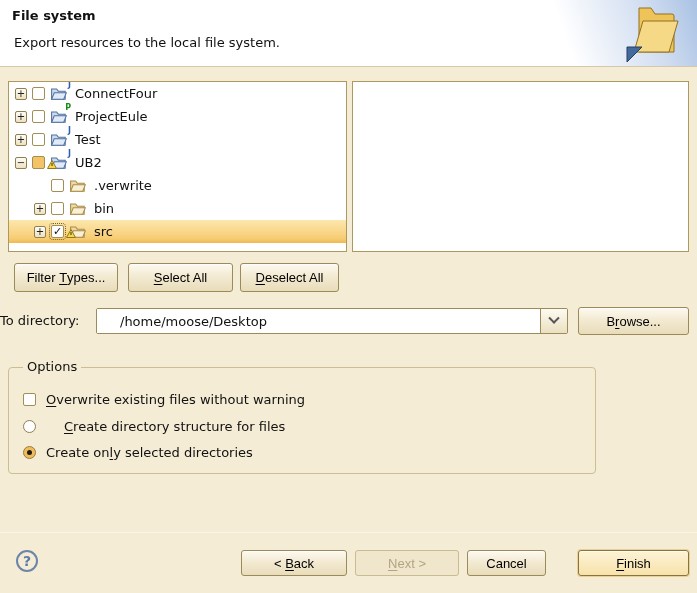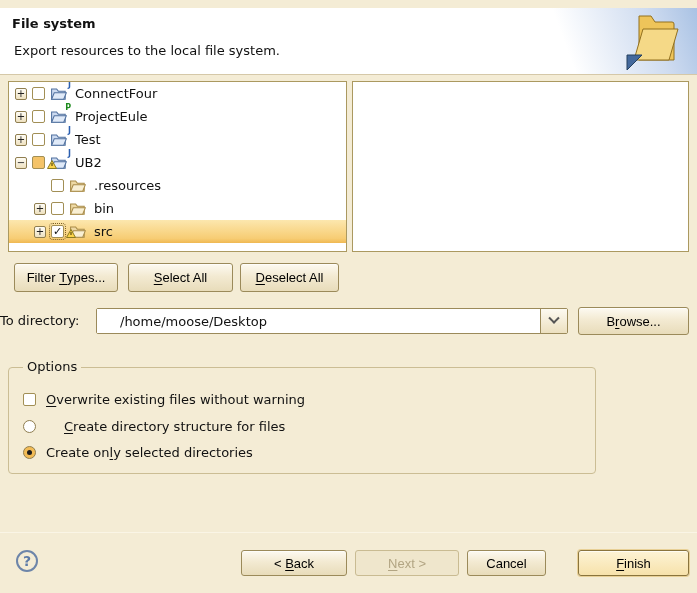--- a/index.html
+++ b/index.html
@@ -3,21 +3,21 @@
 <meta charset="utf-8">
 <style>
   * { margin:0; padding:0; box-sizing:border-box; }
   html,body { width:697px; height:593px; }
   body {
     position:relative; overflow:hidden;
     font-family:"DejaVu Sans","Liberation Sans",sans-serif;
     font-size:13px; color:#111; background:#f4ecd5;
   }
   
-  .banner { position:absolute; left:0; top:8px; width:697px; height:67px;
+  .banner { position:absolute; left:0; top:0; width:697px; height:67px;
             background:#fff; border-bottom:1px solid #d5c8a8; }
   .banner-grad { position:absolute; right:0; top:0; width:210px; height:66px;
             background:linear-gradient(250deg,#a9c2e4 0%,#cfdcf0 22%,rgba(255,255,255,0) 62%); }
   .banner-title { position:absolute; left:12px; top:8px; font-weight:bold; }
   .banner-desc  { position:absolute; left:14px; top:35px; }
   .banner-icon  { position:absolute; right:12px; top:3px; }
   
   .panel { position:absolute; background:#fff; border:1px solid #ab9960; }
   .tree-panel  { left:8px;  top:81px; width:339px; height:171px; overflow:hidden; }
   .right-panel { left:352px; top:81px; width:337px; height:171px; }
@@ -163,21 +163,21 @@
   </div>
 
   <div class="trow lvl1">
     <span class="exp none"></span>
     <span class="cb"></span>
     <span class="ficon tan">
       <svg class="fsvg" width="17" height="15" viewBox="0 0 16 14">
           <use href="#openfolder"></use>
         </svg>
     </span>
-    <span class="tlabel">.resources</span>
+    <span class="tlabel">.verwrite</span>
   </div>
 
   <div class="trow lvl1">
     <span class="exp">+</span>
     <span class="cb"></span>
     <span class="ficon tan">
       <svg class="fsvg" width="17" height="15" viewBox="0 0 16 14">
           <use href="#openfolder"></use>
         </svg>
     </span>

